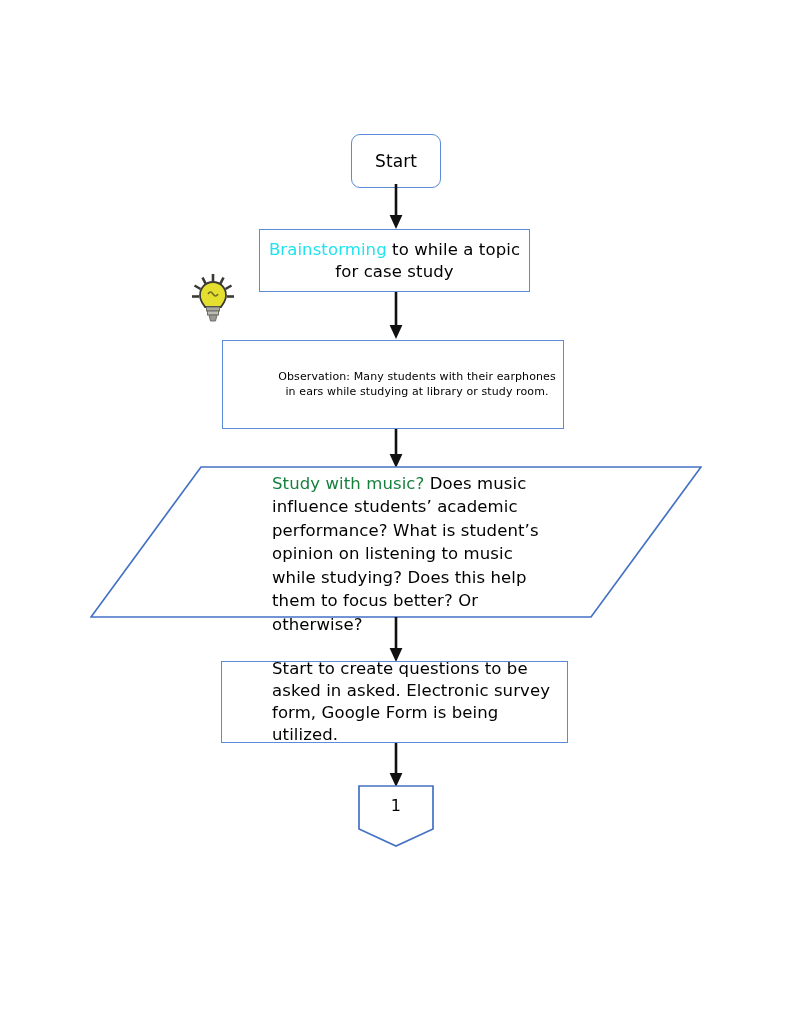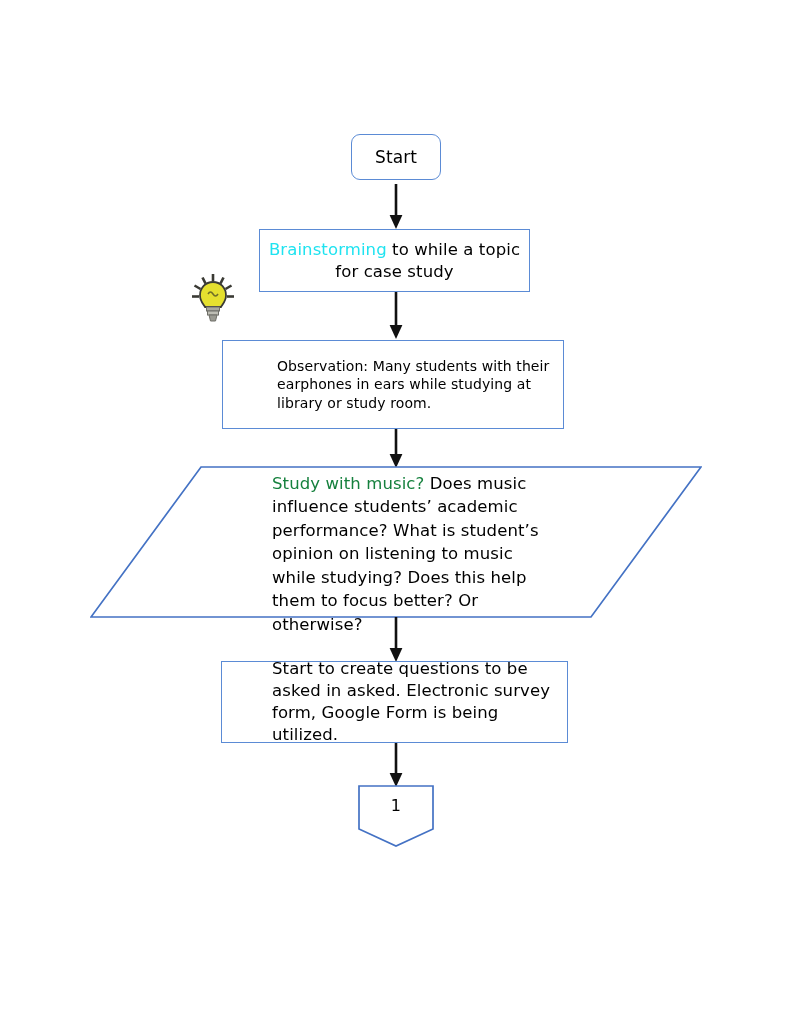--- a/index.html
+++ b/index.html
@@ -30,21 +30,21 @@
     font-family: "DejaVu Sans", "Liberation Sans", sans-serif;
     color: #000000;
     line-height: 1.32;
     letter-spacing: 0.1px;
   }
   
   #start-node {
     left: 351px;
     top: 134px;
     width: 90px;
-    height: 46px;
+    height: 54px;
     border: 1.6px solid #5B8BD5;
     border-radius: 9px;
     display: flex;
     align-items: center;
     justify-content: center;
   }
   #start-node .node-text { font-size: 17px; }
 
   
   #brainstorm-node {
@@ -65,22 +65,22 @@
     left: 222px;
     top: 340px;
     width: 342px;
     height: 89px;
     border: 1.6px solid #5B8BD5;
     display: flex;
     align-items: center;
     justify-content: flex-start;
   }
   #observation-node .node-text {
-    font-size: 14px;
-    text-align: left;
+    font-size: 11px;
+    text-align: center;
     padding-left: 54px;
     padding-right: 6px;
   }
 
   
   #question-node {
     left: 90px;
     top: 460px;
     width: 612px;
     height: 166px;

